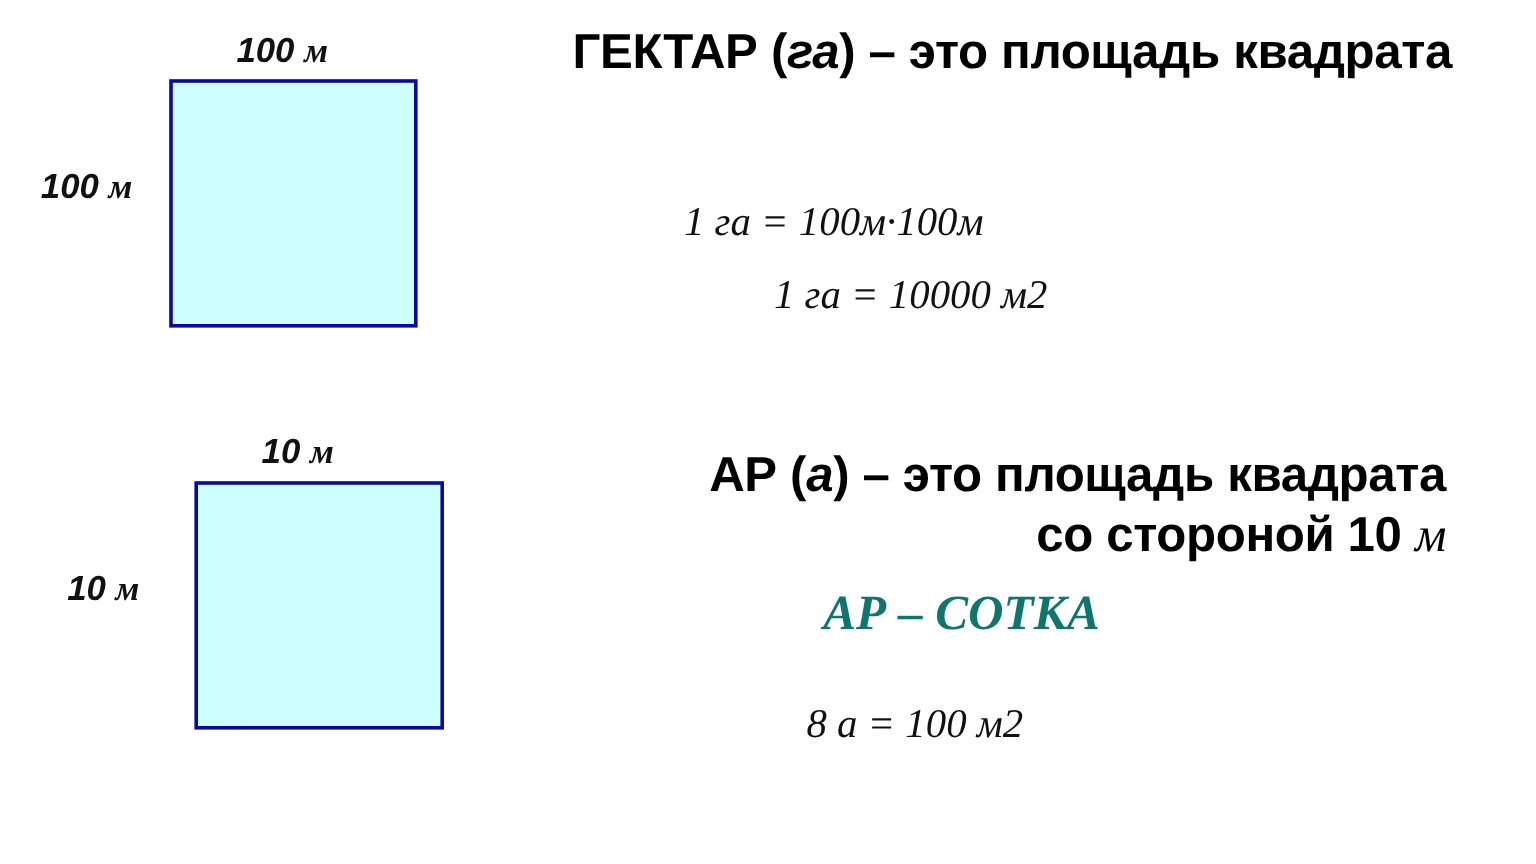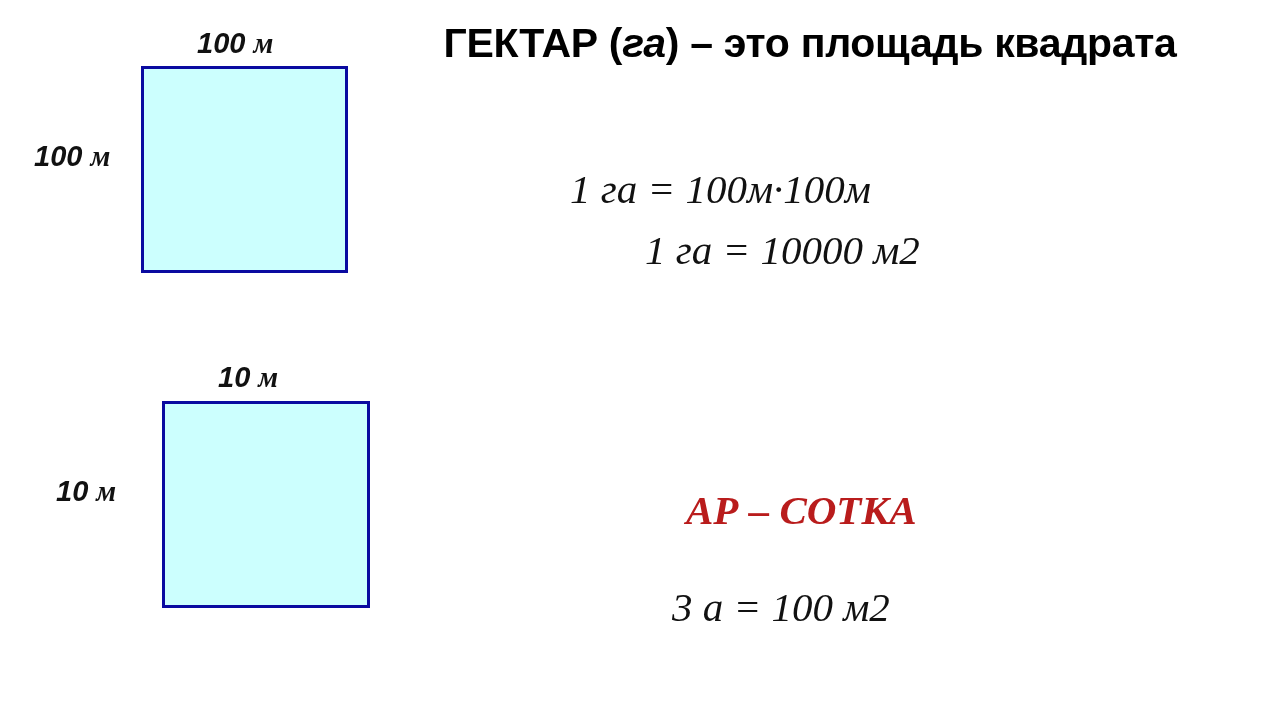--- a/index.html
+++ b/index.html
@@ -39,53 +39,53 @@
       border: 3px solid #0a0aa0;
       background: #ccfffe;
     }
 
     
     .heading {
       font-family: "Liberation Sans", sans-serif;
       font-weight: bold;
       font-size: 41px;
       line-height: 50px;
-      text-align: center;
+      text-align: right;
       white-space: nowrap;
       color: #000000;
       letter-spacing: -0.3px;
     }
     .heading .it {
       font-style: italic;
       font-weight: bold;
     }
     .heading .unit {
       font-family: "Liberation Serif", serif;
       font-style: italic;
       font-weight: normal;
     }
 
     
     .formula {
       font-family: "Liberation Serif", serif;
       font-style: italic;
-      font-size: 41px;
+      font-size: 34px;
       line-height: 1;
       white-space: nowrap;
       color: #111111;
     }
 
     .sotka {
       font-family: "Liberation Serif", serif;
       font-style: italic;
       font-weight: bold;
       font-size: 41px;
       line-height: 1;
       white-space: nowrap;
-      color: #b91c1c;
+      color: #0f766e;
     }
   </style>
 </head>
 <body>
 
 <div class="abs dim-label" style="left:197px; top:29px;">
   <span>100</span>
   <span class="unit">м</span>
 </div>
 
@@ -111,17 +111,23 @@
 </div>
 
 <div class="abs dim-label" style="left:56px; top:477px;">
   <span>10</span>
   <span class="unit">м</span>
 </div>
 
 <div class="abs square" style="left:162px; top:401px; width:208px; height:207px;"></div>
 
 <div class="abs heading" style="left:405px; top:370px; width:800px;">
+  <div>
+    <span>АР (</span><span class="it">а</span><span>) – это площадь квадрата</span>
+  </div>
+  <div>
+    <span>со стороной 10 </span><span class="unit">м</span>
+  </div>
 </div>
 
 <div class="abs sotka" style="left:686px; top:490px;">АР – СОТКА</div>
 
-<div class="abs formula" style="left:672px; top:587px;">3 а = 100 м2</div>
+<div class="abs formula" style="left:672px; top:587px;">8 а = 100 м2</div>
 
 </body></html>

